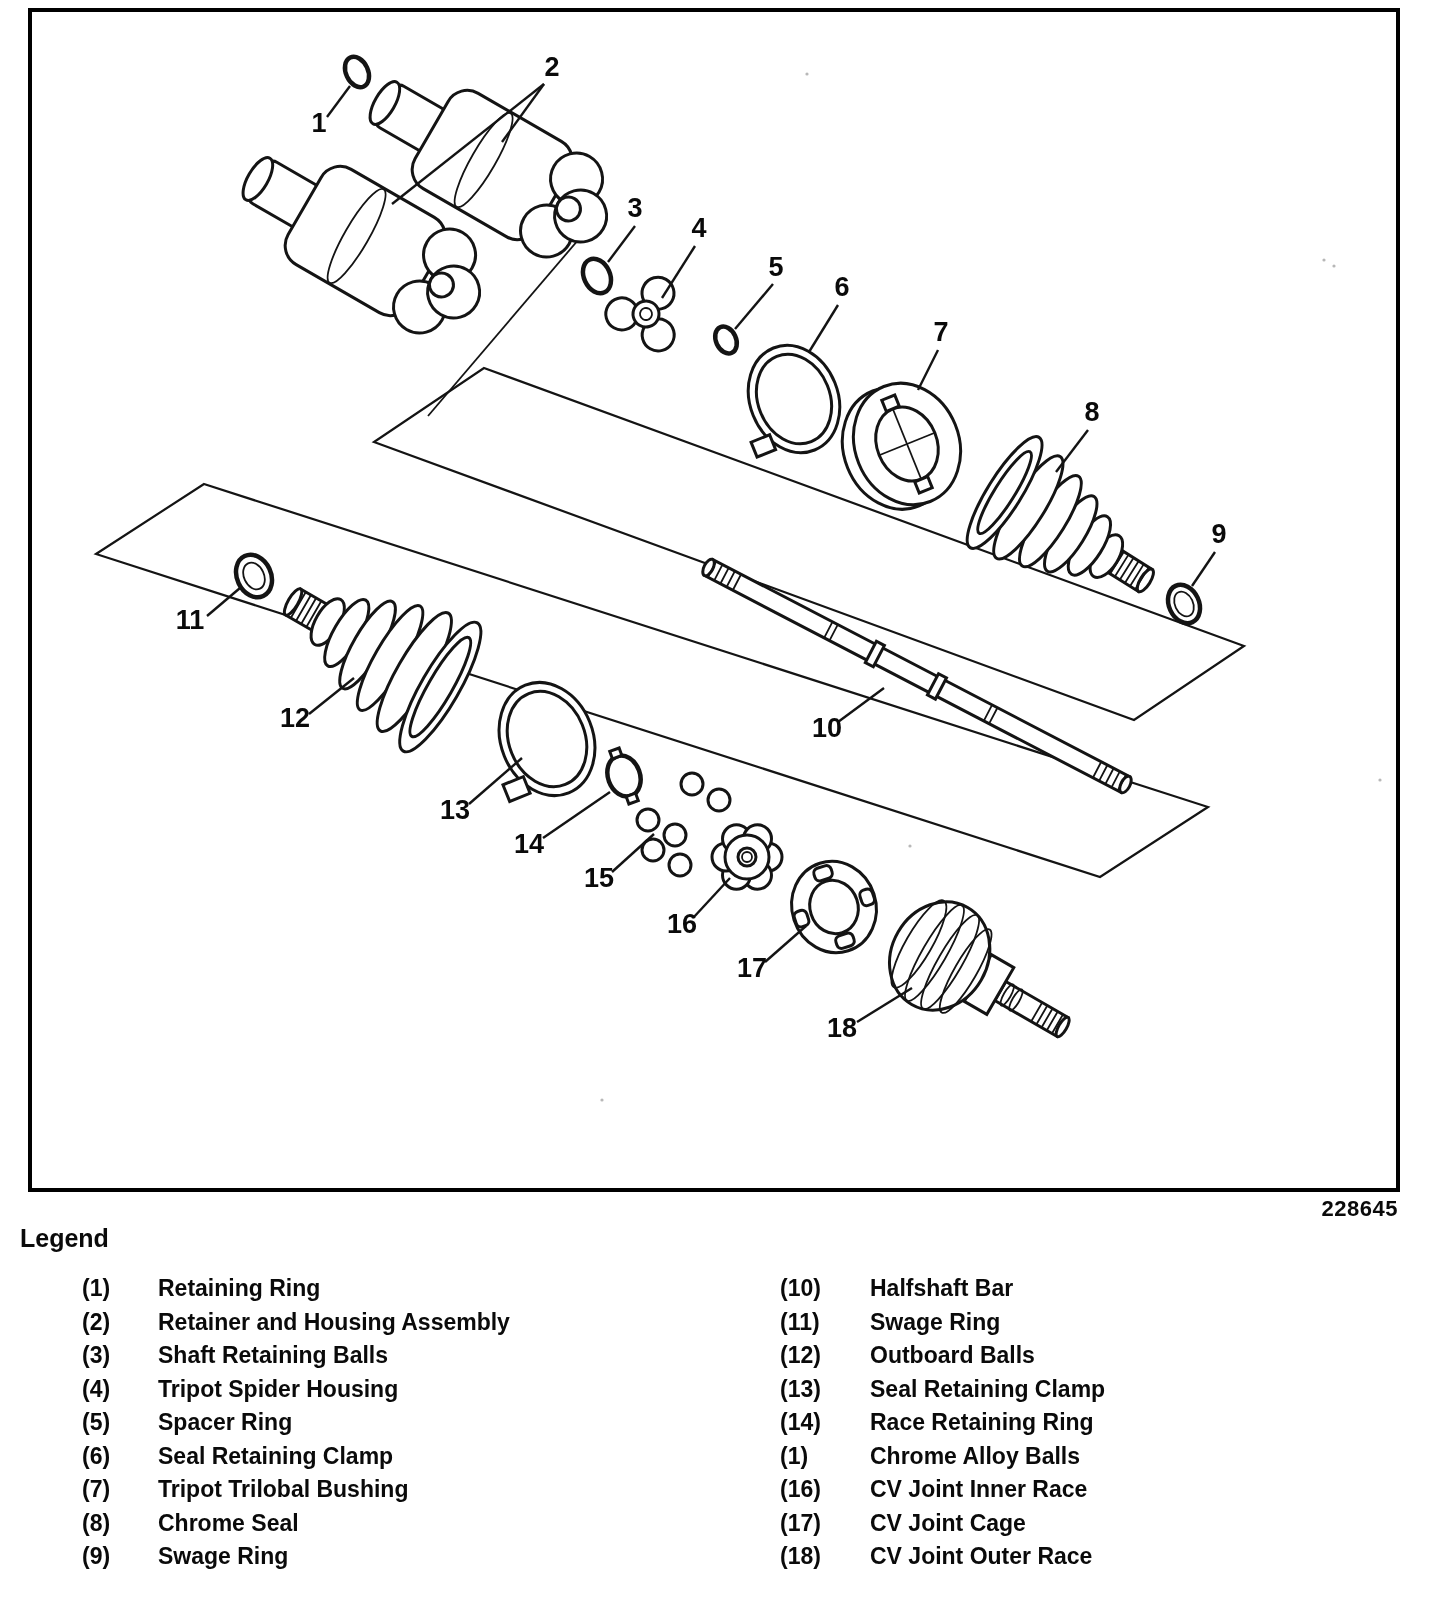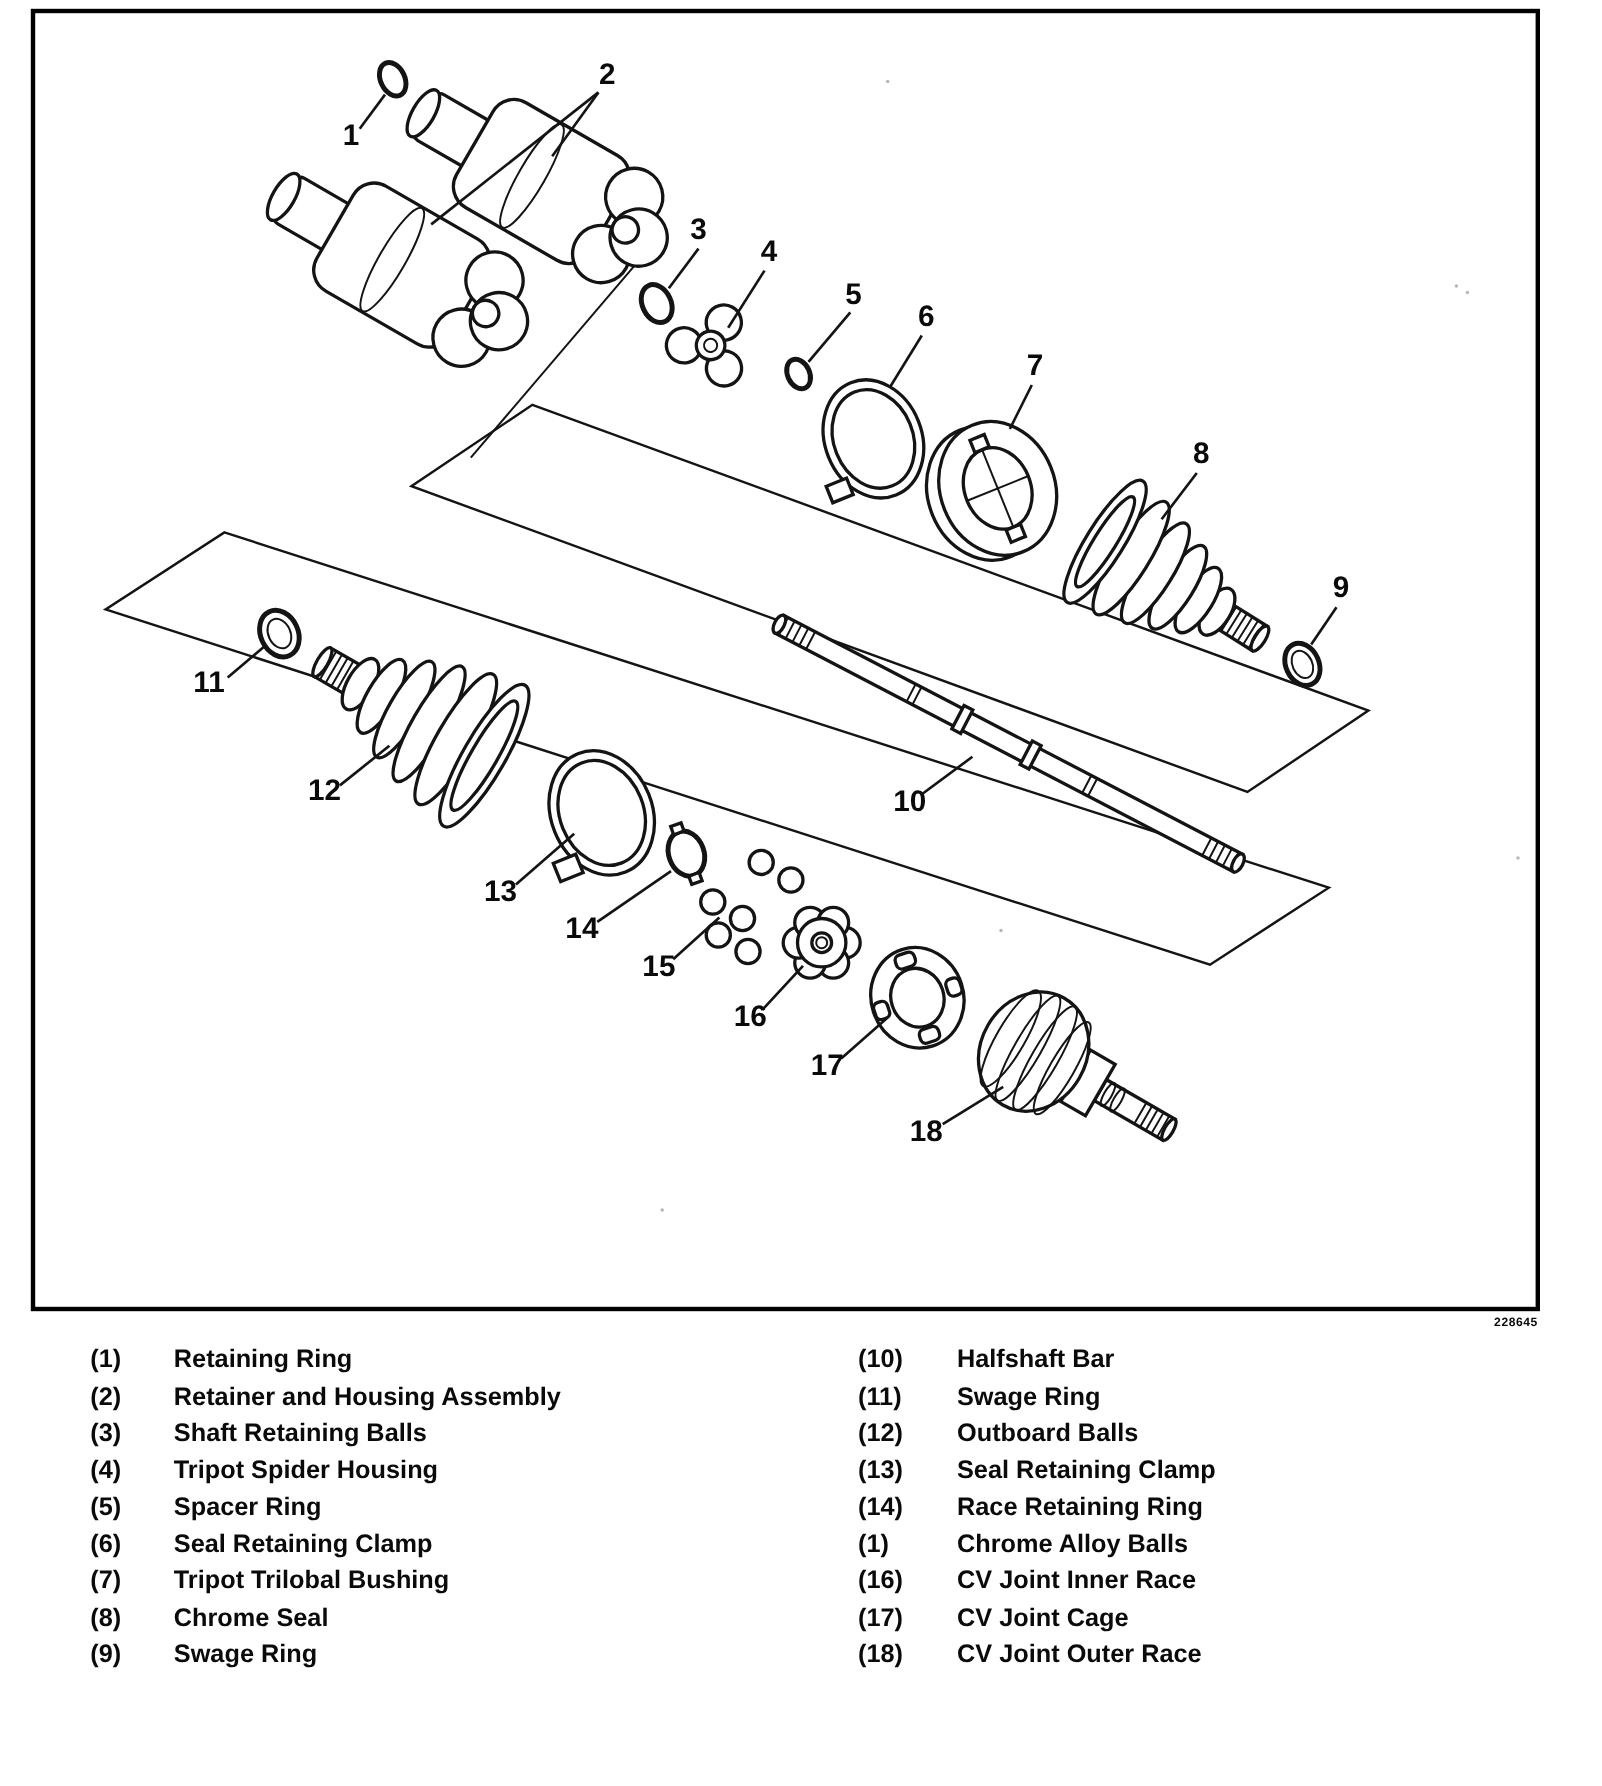--- a/index.html
+++ b/index.html
@@ -8,21 +8,21 @@
 
   .diagram-frame {
     position:absolute; left:28px; top:8px;
     width:1372px; height:1184px;
     border:4px solid #000; box-sizing:border-box; background:#fff;
   }
   .diagram-frame svg { display:block; width:100%; height:100%; }
 
   .figure-number {
     position:absolute; top:1196px; right:58px;
-    font-weight:bold; font-size:11px; letter-spacing:.5px;
+    font-weight:bold; font-size:22px; letter-spacing:.5px;
   }
 
   .legend { position:absolute; left:20px; top:1224px; right:16px; }
   .legend-title { font-weight:bold; font-size:25px; margin:0 0 24px 0; }
   .legend-cols { display:flex; }
   .lcol { margin-left:62px; width:640px; }
   .lcol-right { margin-left:58px; width:auto; flex:1; }
   .lrow { display:flex; font-weight:bold; font-size:23px; line-height:23px; margin-bottom:10.5px; }
   .lnum { flex:none; width:76px; }
   .lcol-right .lnum { width:90px; }
@@ -262,20 +262,21 @@
         <text class="callout" x="650" y="919">16</text>
         <text class="callout" x="720" y="963">17</text>
         <text class="callout" x="810" y="1023">18</text>
       </g>
     </svg>
   </div>
 
   <div class="figure-number">228645</div>
 
   <div class="legend">
+    <div class="legend-title">Legend</div>
     <div class="legend-cols">
 
       <div class="lcol">
         <div class="lrow">
           <span class="lnum">(1)</span>
           <span class="llbl">Retaining Ring</span>
         </div>
         <div class="lrow">
           <span class="lnum">(2)</span>
           <span class="llbl">Retainer and Housing Assembly</span>

